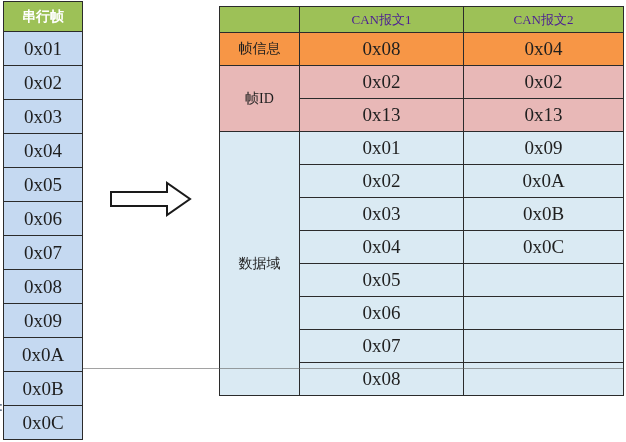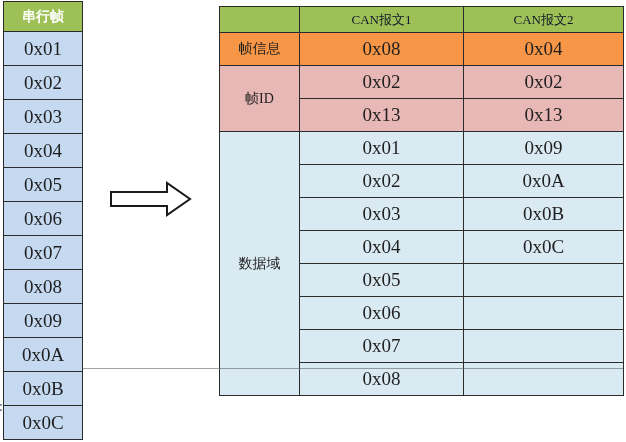--- a/index.html
+++ b/index.html
@@ -35,21 +35,21 @@
     color: #ffffff;
     font-weight: bold;
     font-size: 14px;
     height: 29px;
   }
   
   #can-table { left: 219px; top: 6px; width: 404px; }
   #can-table td { height: 32px; background: #DAEAF3; }
   #can-table tr.hdr td {
     background: #9DC157;
-    color: #0f172a;
+    color: #4c1d95;
     font-size: 13px;
     height: 25px;
   }
   #can-table td.orange { background: #F79646; }
   #can-table td.pink   { background: #E8B8B7; }
   #can-table td.label  { font-size: 14px; }
   
   #arrow {
     position: absolute;
     left: 109px;

